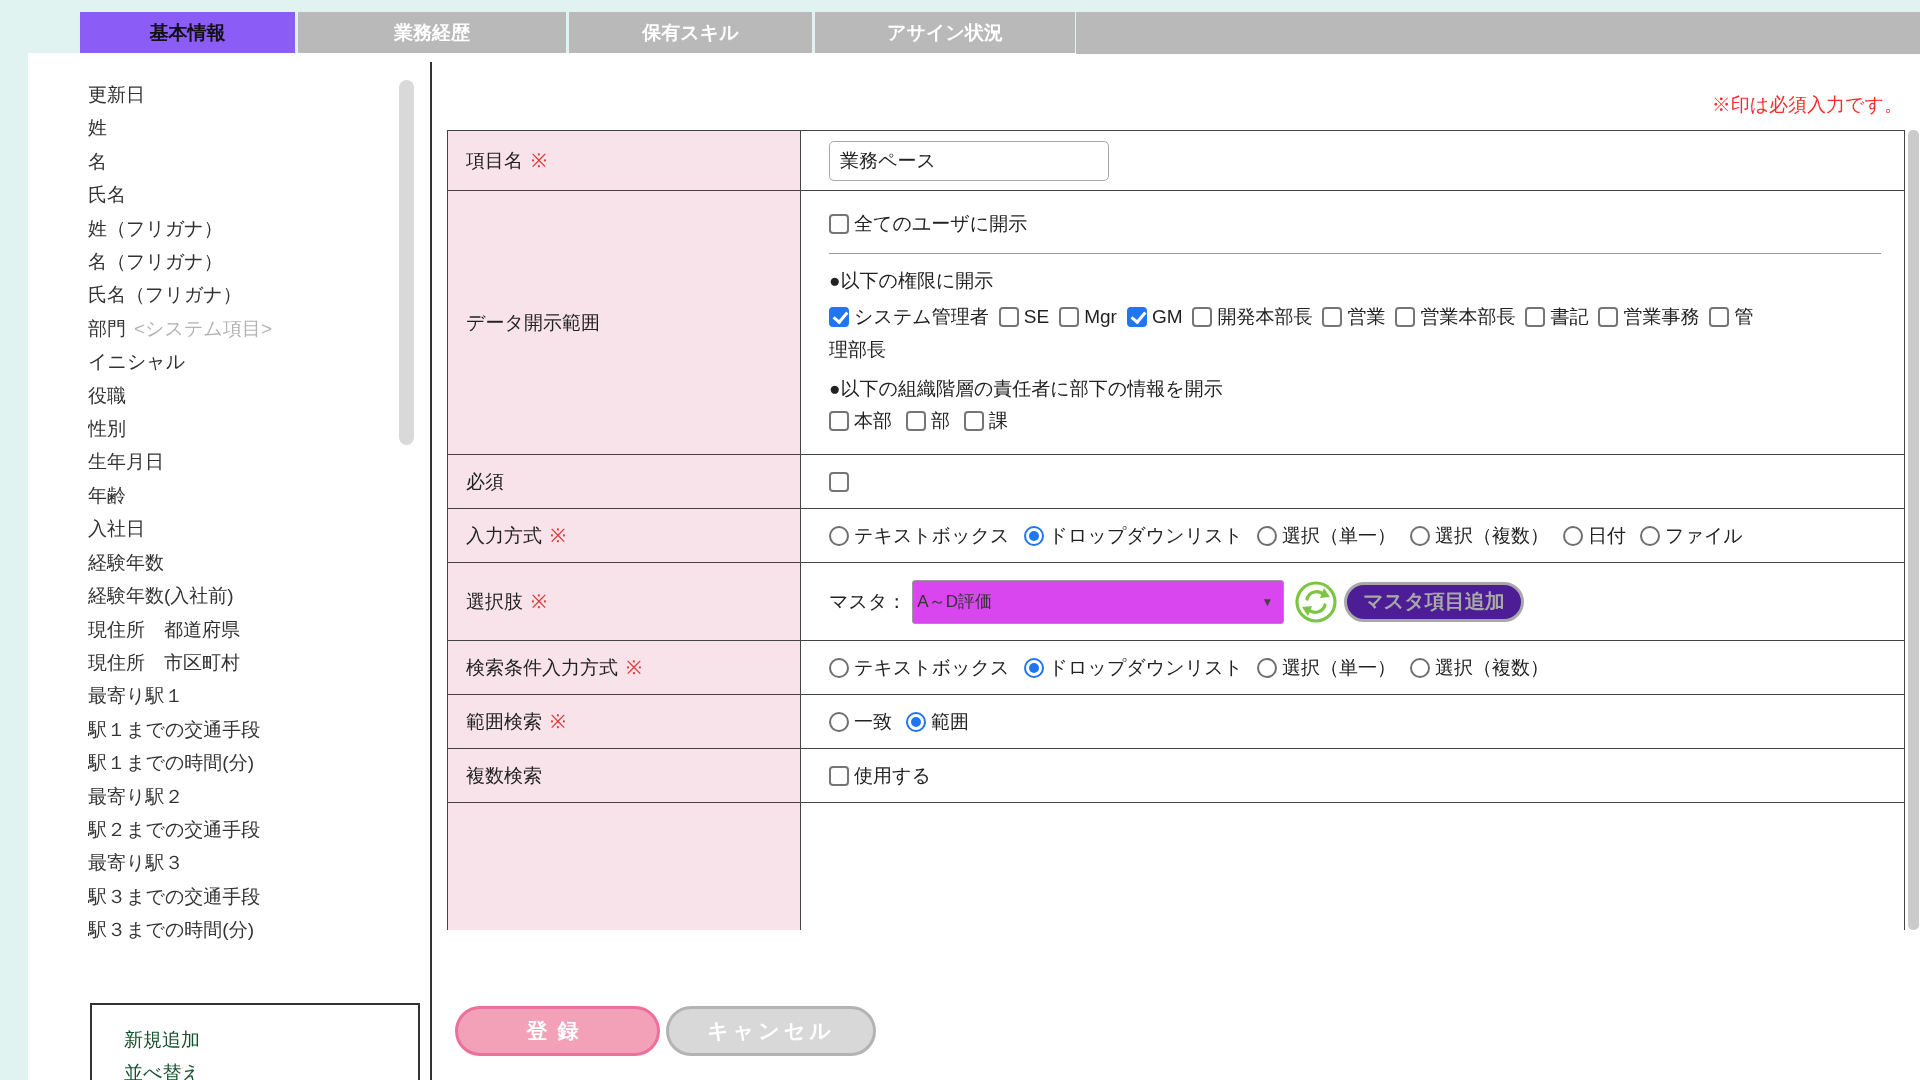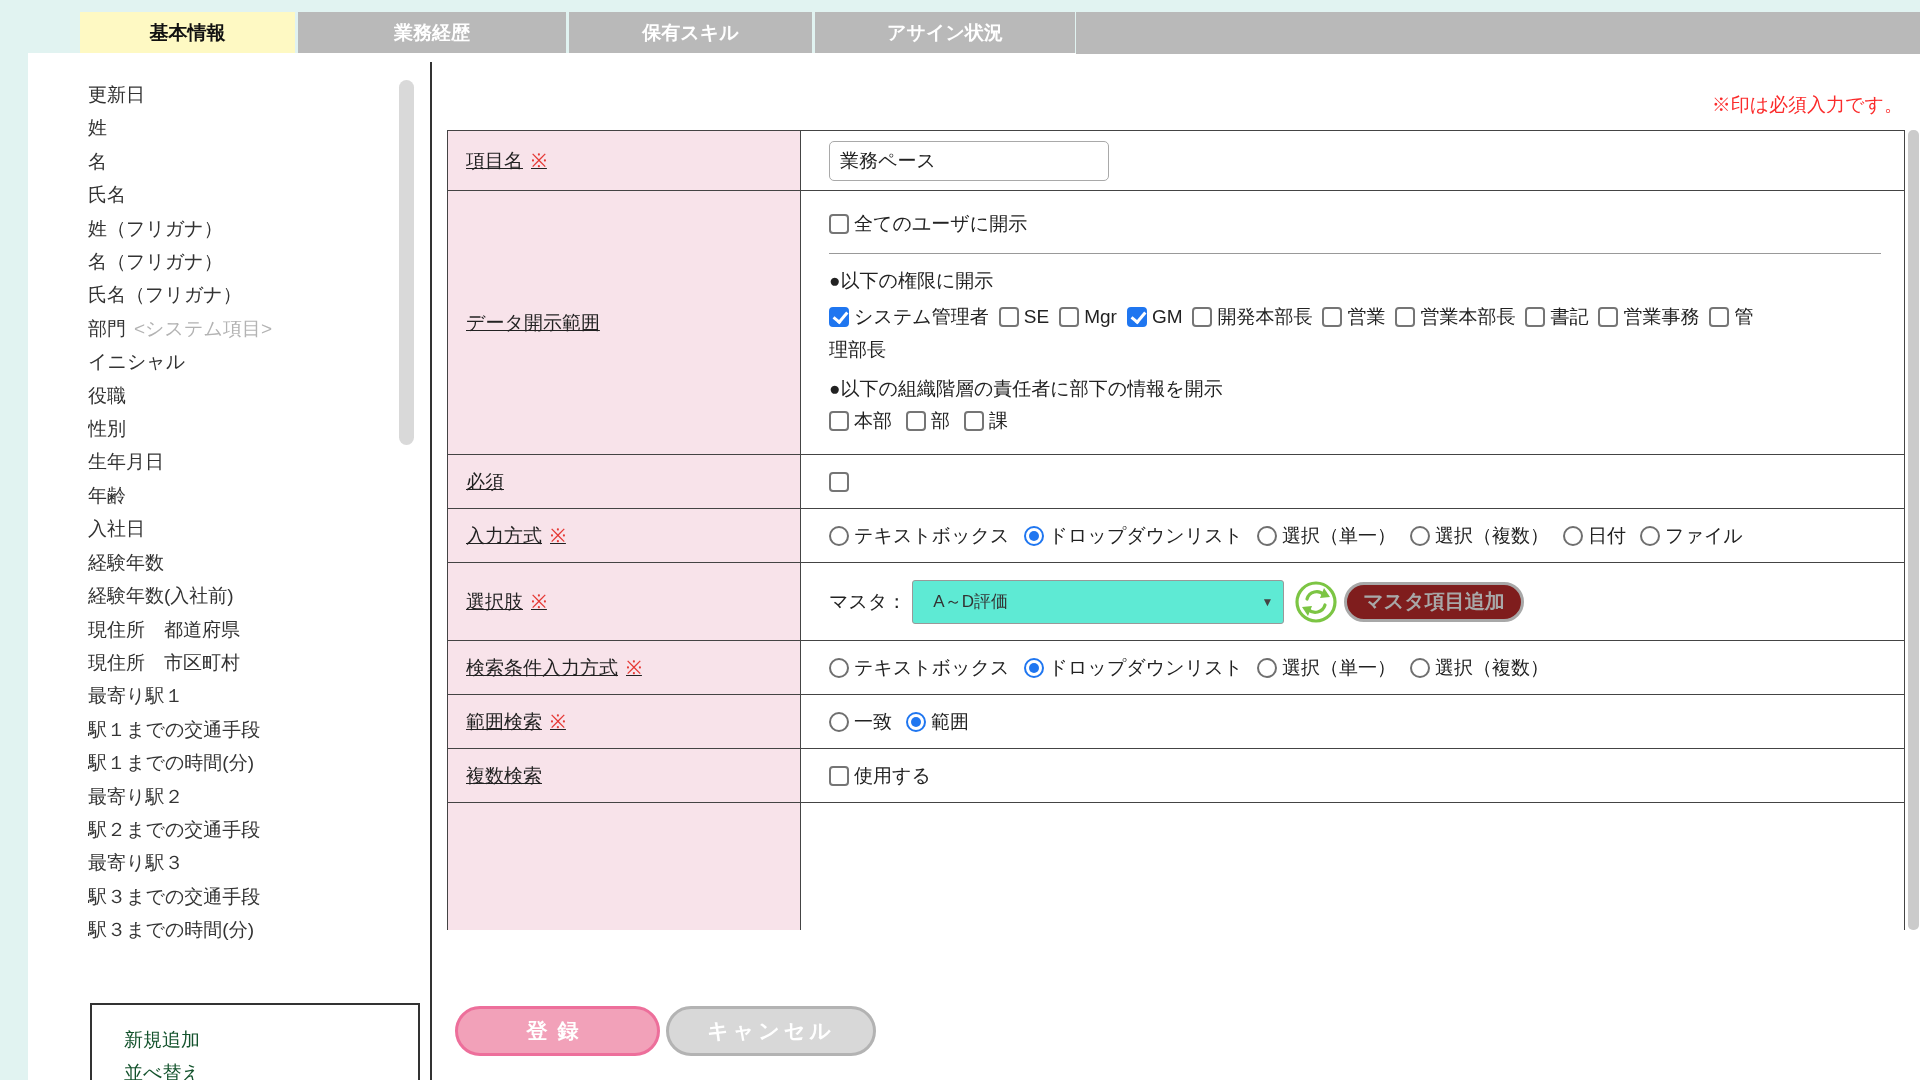--- a/index.html
+++ b/index.html
@@ -8,21 +8,21 @@
   .stage { position:relative; width:1920px; height:1080px; }
 
   
   .panel { position:absolute; left:28px; top:53px; right:0; bottom:0; background:#fff; }
 
   
   .tabbar { position:absolute; left:80px; top:12px; height:41px; display:flex; z-index:5; }
   .tab { height:41px; display:flex; align-items:center; justify-content:center;
          font-size:19px; cursor:pointer; }
   .tab.gray { background:#b9b9b9; color:#fff; font-weight:600; margin-left:3px; }
-  .tab.active { background:#fef9c3; color:#111; font-weight:700; }
+  .tab.active { background:#8b5cf6; color:#111; font-weight:700; }
   .tab-filler { position:absolute; left:1076px; top:12px; right:0; height:42px; background:#b9b9b9; z-index:4; }
 
   
   .side-list { position:absolute; left:88px; top:78px; width:300px; height:892px; overflow:hidden; z-index:3; }
   .side-item { font-size:19px; color:#333; line-height:33.4px; white-space:nowrap; cursor:pointer; }
   .side-note { color:#b3b3b3; margin-left:8px;margin-top:8px; }
   .side-note:empty { display:none; }
   .side-scrollbar { position:absolute; left:399px; top:80px; width:15px; height:365px;
                     background:#d9d9d9; border-radius:8px; z-index:3; }
   .side-menu { position:absolute; left:90px; top:1003px; width:330px; height:95px;
@@ -30,21 +30,21 @@
   .side-menu .menu-item { font-size:19px; color:#14532d; line-height:33px; cursor:pointer; white-space:nowrap; }
 
   .vdivider { position:absolute; left:430px; top:62px; width:2px; bottom:0; background:#333; z-index:3; }
 
   
   .req-note { position:absolute; top:92px; right:17px; font-size:19px; color:#fb2b2b; z-index:3; }
 
   .table-clip { position:absolute; left:447px; top:130px; width:1460px; height:800px; overflow:hidden; z-index:3; }
   table.form { border-collapse:collapse; width:1458px; table-layout:fixed; background:#fff; }
   table.form td { border:1px solid #444; font-size:19px; color:#222; vertical-align:middle; }
-  td.lbl { width:353px; background:#f8e3ea; padding-left:18px;text-decoration:underline; }
+  td.lbl { width:353px; background:#f8e3ea; padding-left:18px; }
   td.val { padding-left:28px; }
   .req { color:#e53935; margin-left:8px; }
 
   
   input[type=checkbox]{ -webkit-appearance:none; appearance:none; width:20px; height:20px;
       border:2px solid #757575; border-radius:4px; background:#fff; position:relative;
       vertical-align:-4px; margin:0 5px 0 0; cursor:pointer; flex:none; }
   input[type=checkbox]:checked{ background:#1f76f0; border-color:#1f76f0; }
   input[type=checkbox]:checked::after{ content:""; position:absolute; left:5px; top:0px;
       width:6px; height:11px; border:solid #fff; border-width:0 3px 3px 0; transform:rotate(40deg); }
@@ -64,27 +64,27 @@
   .disc hr { border:none; border-top:1px solid #999; margin:16px 0 14px 0; width:1052px; }
   .perm-wrap { width:930px; font-size:19px; line-height:33px; }
   .perm-wrap label { display:inline; margin-right:10px; white-space:normal; cursor:pointer; }
   .inline-opts { display:flex; align-items:center; gap:14px; }
   .inline-opts label { display:inline-flex; align-items:center; cursor:pointer; white-space:nowrap; }
 
   
   .master-row { display:flex; align-items:center; }
   .sel-wrap { position:relative; margin-left:6px; }
   select.master { -webkit-appearance:none; appearance:none; width:372px; height:44px;
-      border:1px solid #999; border-radius:3px; background:#5eead4; font-size:17px; color:#333;
-      padding:0 30px 0 20px; font-family:"Liberation Sans",sans-serif; cursor:pointer; }
+      border:1px solid #999; border-radius:3px; background:#d946ef; font-size:17px; color:#333;
+      padding:0 30px 0 4px; font-family:"Liberation Sans",sans-serif; cursor:pointer; }
   .sel-arrow { position:absolute; right:11px; top:50%; transform:translateY(-50%);
       font-size:12px; color:#444; pointer-events:none; }
   .refresh-btn { margin-left:10px; width:44px; height:44px; border:none; background:none; cursor:pointer; flex:none; }
   .pill-btn { margin-left:6px; height:40px; padding:0 16px; border:3px solid #a8a8a8; border-radius:22px;
-      background:#7f1d1d; color:#a8a8a8; font-weight:700; font-size:20px; cursor:pointer;
+      background:#4c1d95; color:#a8a8a8; font-weight:700; font-size:20px; cursor:pointer;
       font-family:"Liberation Sans",sans-serif; white-space:nowrap; }
 
   textarea.help { width:1044px; height:84px; border:1px solid #aaa; border-radius:3px;
       font-size:18px; padding:6px 10px; font-family:"Liberation Sans",sans-serif;
       display:block; margin:10px 0; resize:both; }
 
   
   .btn-row { position:absolute; left:455px; top:1006px; display:flex; gap:6px; z-index:3; }
   .btn { height:50px; border-radius:26px; color:#fff; font-weight:700; font-size:21px;
          cursor:pointer; font-family:"Liberation Sans",sans-serif; }

